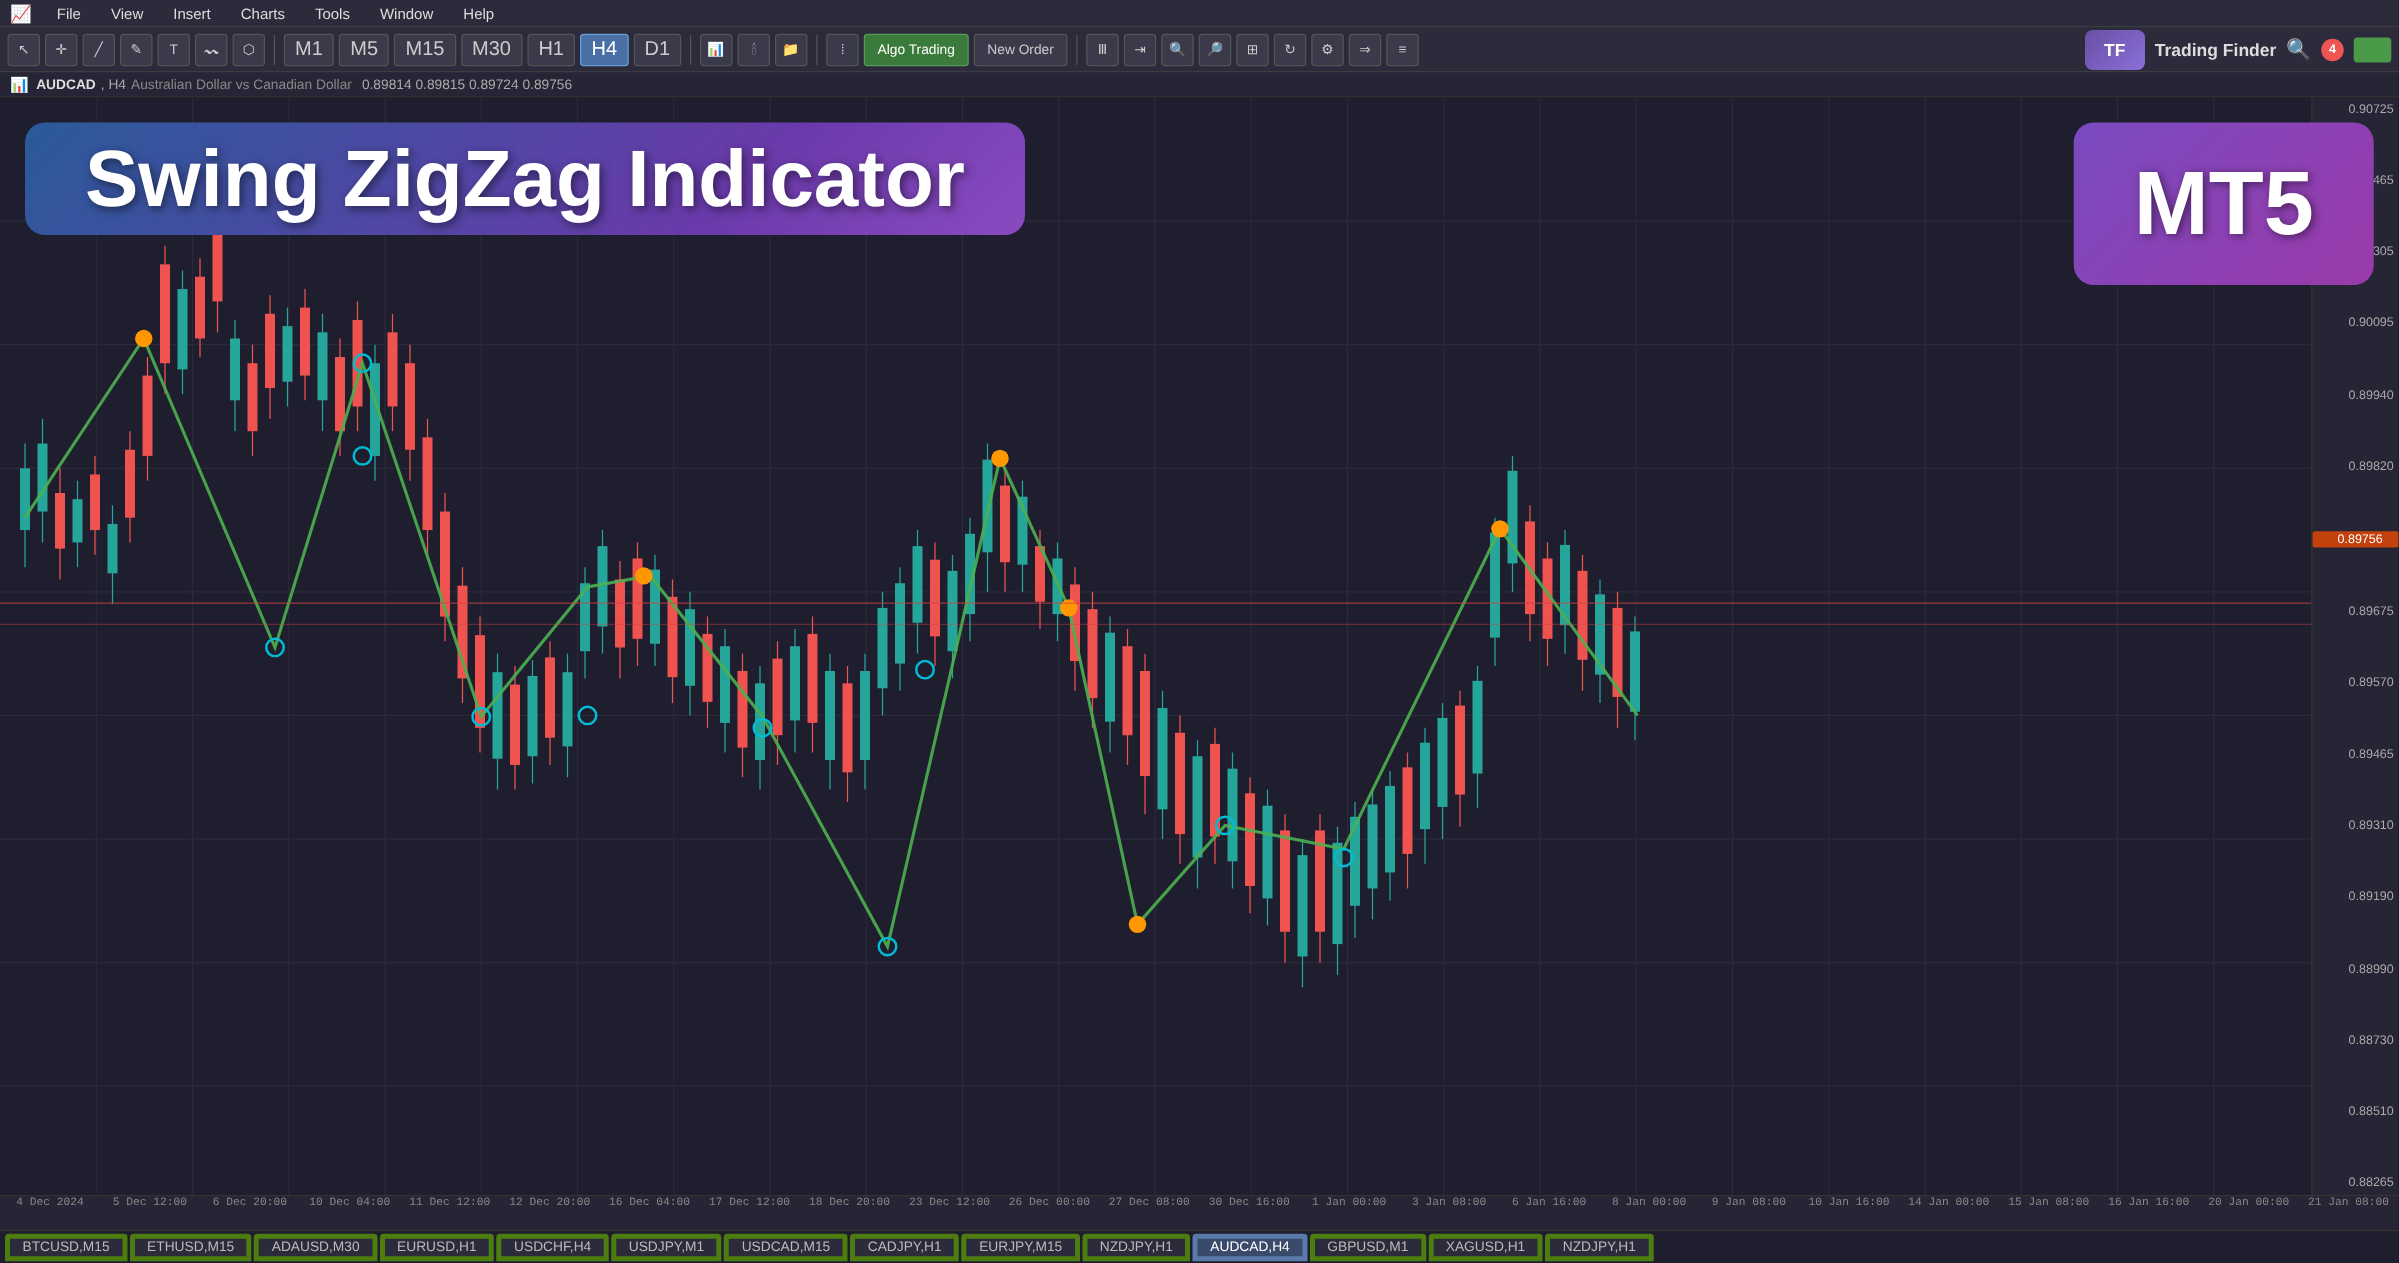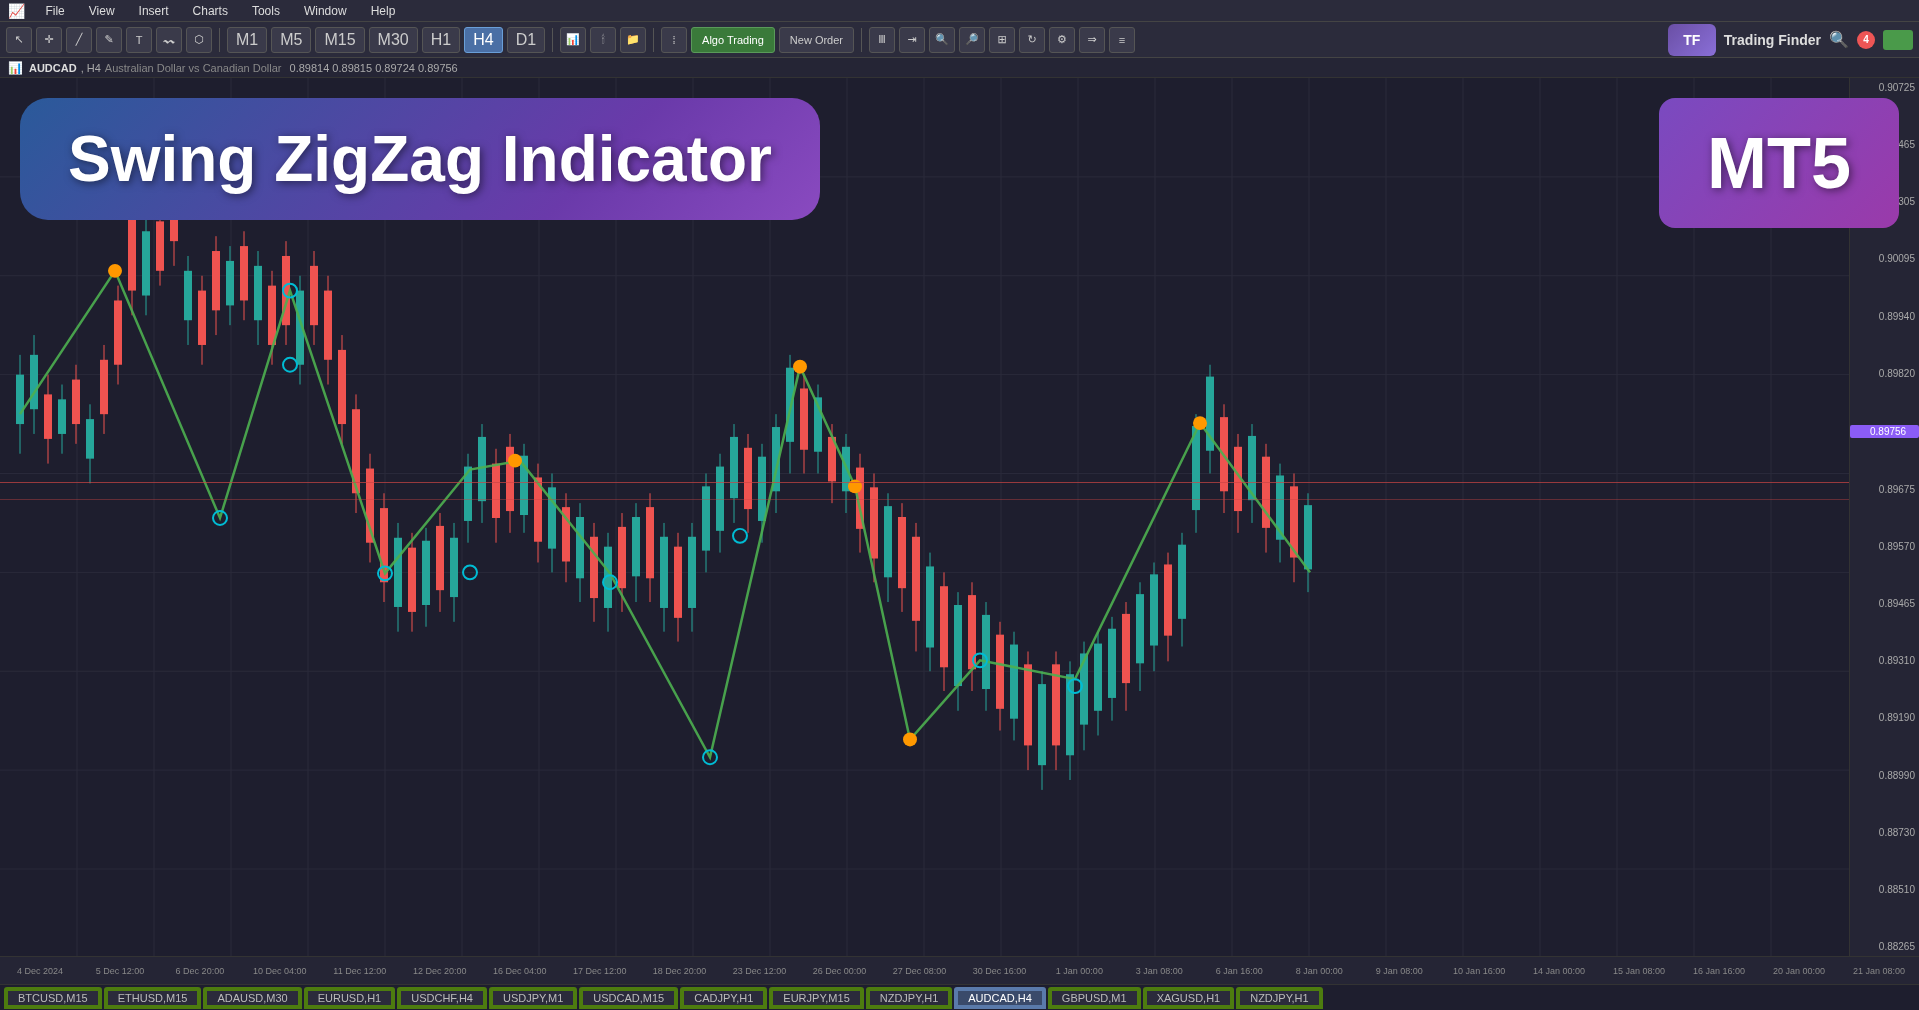--- a/index.html
+++ b/index.html
@@ -145,22 +145,22 @@
       background: #1e1e2e;
       overflow: hidden;
     }
 
     
     #swing-zigzag-banner {
       position: absolute;
       top: 20px;
       left: 20px;
       background: linear-gradient(135deg, #2a5a9a 0%, #6a3aaa 70%, #8a4ac0 100%);
-      border-radius: 28px;
-      padding: 24px 48px;
+      border-radius: 16px;
+      padding: 8px 48px;
       z-index: 10;
     }
     #swing-zigzag-banner h1 {
       font-size: 64px;
       font-weight: 900;
       color: #fff;
       text-shadow: 2px 2px 8px rgba(0,0,0,0.5);
       white-space: nowrap;
     }
 
@@ -194,45 +194,46 @@
       justify-content: space-between;
       padding: 4px 0;
     }
     .price-label {
       font-size: 10px;
       color: #aaa;
       text-align: right;
       padding-right: 4px;
     }
     .price-label.current {
-      background: #8b5cf6;
+      background: #c2410c;
       color: #fff;
       padding: 1px 20px;
       border-radius: 2px;
     }
 
     
     #chart-svg-container {
       position: absolute;
       left: 0; top: 0;
       width: calc(100% - 70px);
       height: 100%;
     }
 
     
     #time-axis {
       height: 28px;
       background: #252535;
       border-top: 1px solid #333;
       display: flex;
-      align-items: center;
+      align-items: flex-start;
       padding: 0 0 0 0;
       font-size: 10px;
       color: #888;
       overflow: hidden;
+      font-family: Liberation Mono, monospace;
     }
     .time-label {
       flex: 1;
       text-align: center;
       white-space: nowrap;
       font-size: 9px;
     }
 
     
     #symbol-tabs {

